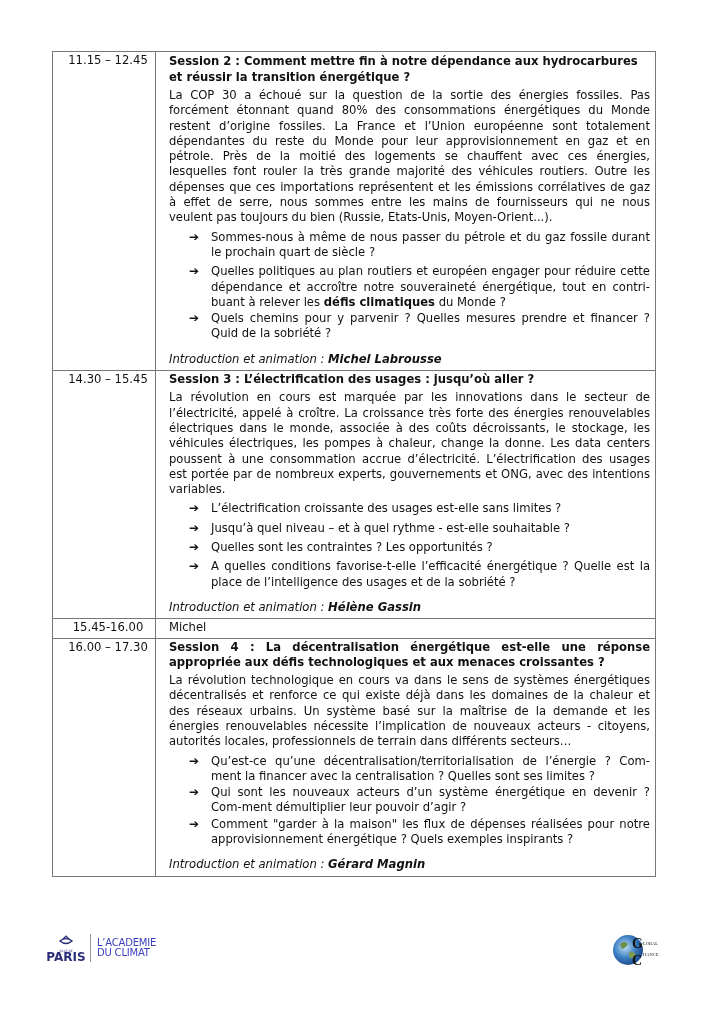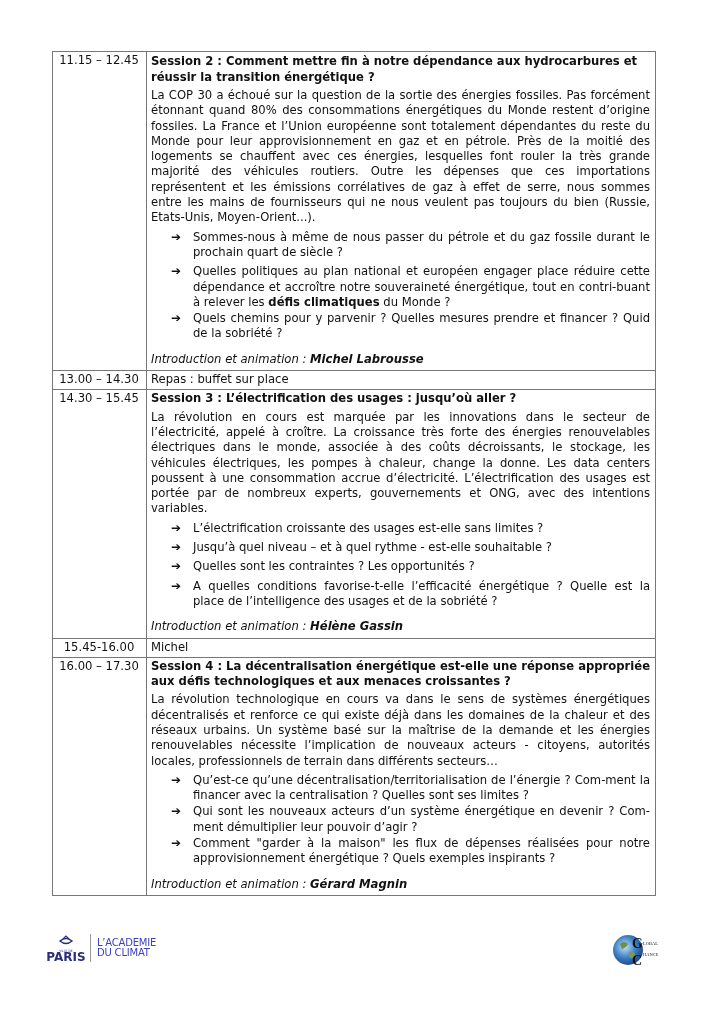--- a/index.html
+++ b/index.html
@@ -1,18 +1,18 @@
 <!DOCTYPE html>
 <html><head>
 <meta charset="utf-8">
 <style>
   html,body{margin:0;padding:0;background:#fff;}
   body{width:724px;height:1024px;position:relative;font-family:"DejaVu Sans","Liberation Sans",sans-serif;color:#111;}
   table.prog{position:absolute;left:52px;top:51px;width:604px;border-collapse:collapse;font-size:11.6px;line-height:15.3px;}
-  table.prog td{border:1px solid #777;vertical-align:top;padding:1px 5px 2px 4px;}
+  table.prog td{border:1px solid #777;vertical-align:top;padding:1px 5px 2px 13px;}
   td.time{width:84px;text-align:center;white-space:nowrap;padding-left:2px;padding-right:2px;}
   .title{font-weight:bold;margin:0;}
   .title.s2{line-height:16px;}
   p.desc{margin:3px 0 4px 0;text-align:justify;}
   ul.q{list-style:none;margin:0 0 3px 0;padding:0 0 0 20px;}
   ul.q li{position:relative;padding-left:22px;text-align:justify;margin-bottom:1px;}
   ul.q li.sp{margin-bottom:4px;}
   ul.q li .arr{position:absolute;left:0;top:0;font-size:12px;font-weight:bold;}
   .intro{font-style:italic;margin:10px 0 1px 0;}
   .intro b{font-weight:bold;}
@@ -30,29 +30,25 @@
 
 <table class="prog">
   <tbody>
       <tr>
     <td class="time">11.15 – 12.45</td>
     <td>
       <p class="title s2">Session 2 : Comment mettre fin à notre dépendance aux hydrocarbures et réussir la transition énergétique ?</p>
       <p class="desc">La COP 30 a échoué sur la question de la sortie des énergies fossiles. Pas forcément étonnant quand 80% des consommations énergétiques du Monde restent d’origine fossiles. La France et l’Union européenne sont totalement dépendantes du reste du Monde pour leur approvisionnement en gaz et en pétrole. Près de la moitié des logements se chauffent avec ces énergies, lesquelles font rouler la très grande majorité des véhicules routiers. Outre les dépenses que ces importations représentent et les émissions corrélatives de gaz à effet de serre, nous sommes entre les mains de fournisseurs qui ne nous veulent pas toujours du bien (Russie, Etats-Unis, Moyen-Orient...).</p>
       <ul class="q">
         <li class="sp"><span class="arr">➔</span><span>Sommes-nous à même de nous passer du pétrole et du gaz fossile durant le prochain quart de siècle ?</span></li>
-        <li><span class="arr">➔</span><span>Quelles politiques au plan national et européen engager place réduire cette dépendance et accroître notre souveraineté énergétique, tout en contri-buant à relever les </span><b>défis climatiques</b><span> du Monde ?</span></li>
+        <li><span class="arr">➔</span><span>Quelles politiques au plan routiers et européen engager pour réduire cette dépendance et accroître notre souveraineté énergétique, tout en contri-buant à relever les </span><b>défis climatiques</b><span> du Monde ?</span></li>
         <li><span class="arr">➔</span><span>Quels chemins pour y parvenir ? Quelles mesures prendre et financer ? Quid de la sobriété ?</span></li>
       </ul>
       <p class="intro"><span>Introduction et animation : </span><b>Michel Labrousse</b></p>
     </td>
-  </tr>
-  <tr>
-    <td class="time">13.00 – 14.30</td>
-    <td>Repas : buffet sur place</td>
   </tr>
   <tr>
     <td class="time">14.30 – 15.45</td>
     <td>
       <p class="title">Session 3 : L’électrification des usages : jusqu’où aller ?</p>
       <p class="desc">La révolution en cours est marquée par les innovations dans le secteur de l’électricité, appelé à croître. La croissance très forte des énergies renouvelables électriques dans le monde, associée à des coûts décroissants, le stockage, les véhicules électriques, les pompes à chaleur, change la donne. Les data centers poussent à une consommation accrue d’électricité. L’électrification des usages est portée par de nombreux experts, gouvernements et ONG, avec des intentions variables.</p>
       <ul class="q">
         <li class="sp"><span class="arr">➔</span><span>L’électrification croissante des usages est-elle sans limites ?</span></li>
         <li class="sp"><span class="arr">➔</span><span>Jusqu’à quel niveau – et à quel rythme - est-elle souhaitable ?</span></li>
         <li class="sp"><span class="arr">➔</span><span>Quelles sont les contraintes ? Les opportunités ?</span></li>

